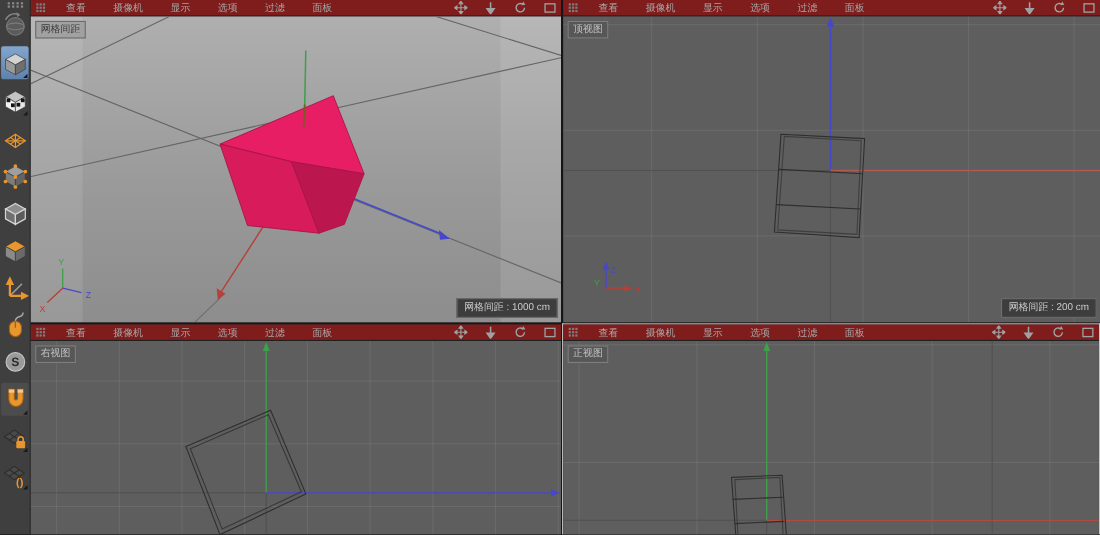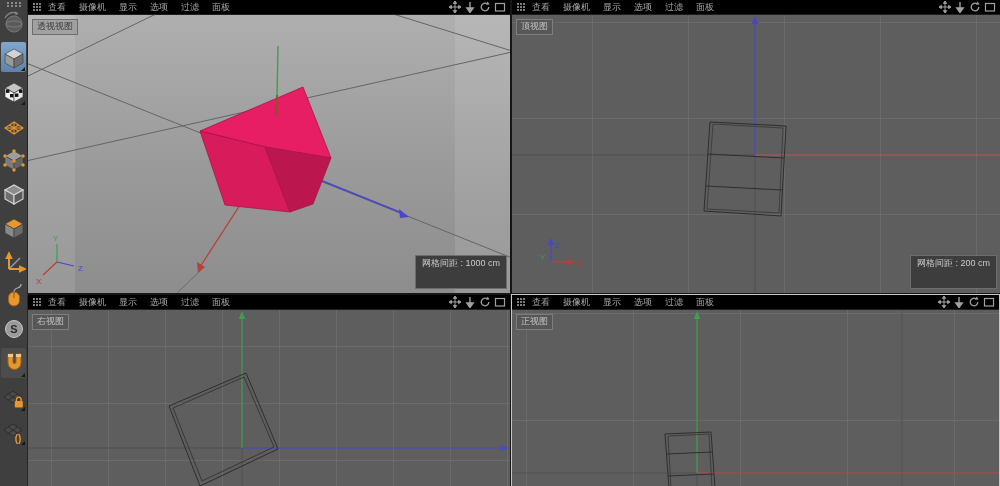--- a/index.html
+++ b/index.html
@@ -20,22 +20,22 @@
     border-left:4px solid transparent;border-bottom:4px solid #191919;}
   .tile svg{display:block;}
 
   
   .vp{position:absolute;background:#2c2c2c;}
   .vp-persp{left:28px;top:0;width:482px;height:293px;}
   .vp-top{left:512px;top:0;width:488px;height:293px;}
   .vp-right{left:28px;top:295px;width:482px;height:191px;}
   .vp-front{left:511px;top:294px;width:489px;height:192px;border:1px solid #c8c8c8;border-bottom:none;box-sizing:border-box;}
 
-  .mbar{height:14px;background:#000000;border-bottom:1px solid #1f1f1f;display:flex;align-items:center;
-    padding:0 4px;gap:0;}
+  .mbar{height:14px;background:#7f1d1d;border-bottom:1px solid #1f1f1f;display:flex;align-items:center;
+    padding:0 4px;gap:12px;}
   .grip{width:9px;height:8px;position:relative;margin:0 6px 0 1px;flex:0 0 auto;}
   .grip::before{content:"";position:absolute;left:0;top:0;width:2px;height:2px;background:#7d7d7d;
     box-shadow:3px 0 #7d7d7d,6px 0 #7d7d7d,0 3px #7d7d7d,3px 3px #7d7d7d,6px 3px #7d7d7d,0 6px #7d7d7d,3px 6px #7d7d7d,6px 6px #7d7d7d;}
   .mi{font-size:9px;color:#a6a6a6;margin-right:13px;white-space:nowrap;cursor:default;}
   .msp{flex:1;}
   .vc{width:12px;height:12px;margin-left:3px;flex:0 0 auto;}
 
   .canvas{position:relative;overflow:hidden;}
   .vp-persp .canvas,.vp-top .canvas{height:278px;}
   .vp-right .canvas{height:176px;}
@@ -51,21 +51,21 @@
     background-image:linear-gradient(to right,rgba(255,255,255,.075) 1px,transparent 1px),
                      linear-gradient(to bottom,rgba(255,255,255,.075) 1px,transparent 1px);}
   .g-top{background-size:96px 96px,96px 96px;background-position:80px 7px,80px 7px;}
   .g-right{background-size:57px 57px,57px 57px;background-position:23px 36px,23px 36px;}
   .g-front{background-size:107px 107px,107px 107px;background-position:14px 3px,14px 3px;}
 
   .vlabel{position:absolute;left:4px;top:4px;font-size:9px;padding:0 4px 1px 4px;
     border:1px solid #7e7e7e;background:rgba(86,86,86,.85);color:#c2c2c2;white-space:nowrap;}
   .vlabel.light{border-color:#6c6c6c;background:rgba(158,158,158,.85);color:#3c3c3c;}
   .chip{position:absolute;right:3px;bottom:4px;font-size:9px;color:#cbcbcb;background:#3d3d3d;
-    border:1px solid #6d6d6d;padding:1px 6px 18px 6px;white-space:nowrap;margin-left:12px;}
+    border:1px solid #6d6d6d;padding:1px 6px 2px 6px;white-space:nowrap;margin-left:12px;}
 
   text.gz{font-size:8px;font-family:"Liberation Sans","DejaVu Sans",sans-serif;}
 </style>
 </head>
 <body>
 
 <svg width="0" height="0" style="position:absolute">
   <defs>
     <symbol id="ic-pan" viewBox="0 0 12 12">
       <g stroke="#9da2a2" stroke-width="1" fill="#9da2a2">
@@ -284,21 +284,21 @@
 
         <g stroke-width="1.2">
           <line x1="29" y1="247" x2="29" y2="229" stroke="#3ea04a"></line>
           <line x1="29" y1="247" x2="15" y2="260" stroke="#c23b32"></line>
           <line x1="29" y1="247" x2="46" y2="251" stroke="#4747cc"></line>
           <text class="gz" x="25" y="226" fill="#3ea04a">Y</text>
           <text class="gz" x="8" y="269" fill="#c23b32">X</text>
           <text class="gz" x="50" y="256" fill="#4747cc">Z</text>
         </g>
       </svg>
-      <span class="vlabel light">透视视图</span>
+      <span class="vlabel light">网格间距</span>
       <span class="chip">网格间距 : 1000 cm</span>
     </div>
   </div>
 
   <div class="vp vp-top">
     <div class="mbar">
       <span class="grip"></span>
       <span class="mi">查看</span>
       <span class="mi">摄像机</span>
       <span class="mi">显示</span>

